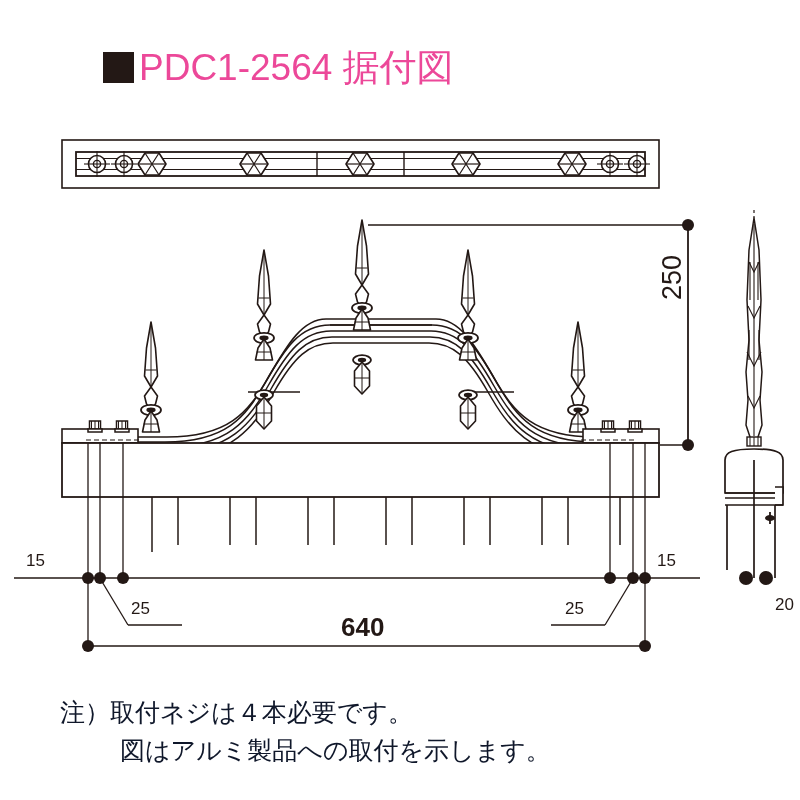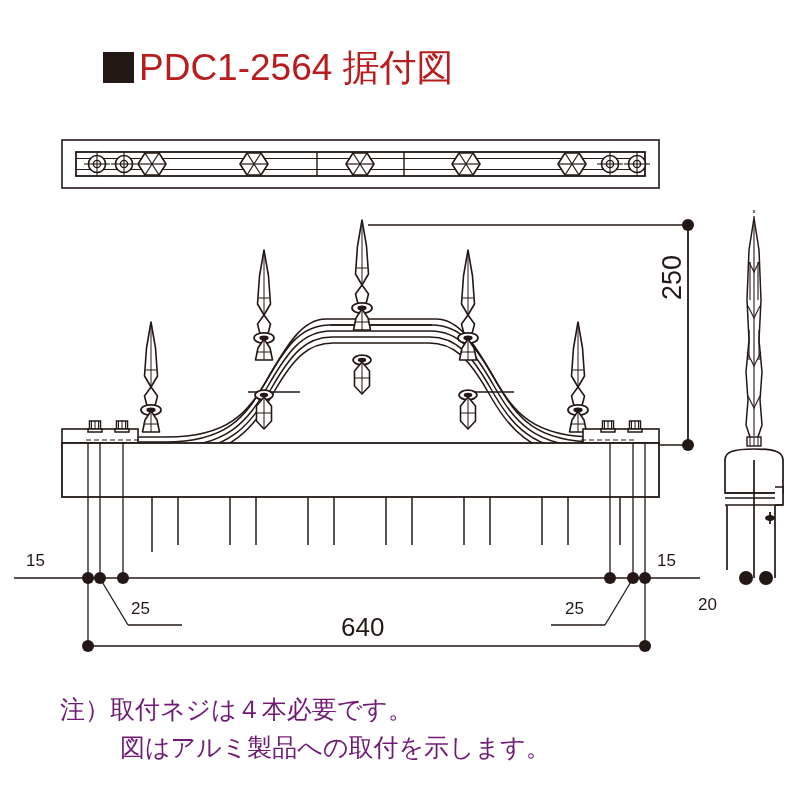--- a/index.html
+++ b/index.html
@@ -36,35 +36,34 @@
     width: 31px;
     height: 31px;
     background: #231815;
     display: inline-block;
     margin-right: 5px;
   }
   .title-text {
     font-size: 37px;
     line-height: 1;
     letter-spacing: 0px;
-    color: #b91c1c;
+    color: #ec4899;
     font-weight: 400;
     white-space: nowrap;
   }
 
   
   .notes {
     position: absolute;
     left: 60px;
     top: 693px;
     font-size: 25px;
     line-height: 38px;
-    color: #701a75;
+    color: #0f172a;
     white-space: nowrap;
-    font-family: Liberation Mono, monospace;
   }
   .notes .note-line-2 { padding-left: 60px; text-align: center; }
 
   
   .dim {
     position: absolute;
     font-size: 17px;
     line-height: 1;
     color: #231815;
     white-space: nowrap;
@@ -73,22 +72,22 @@
     left: 659px;
     top: 300px;
     transform: rotate(-90deg);
     transform-origin: left top;
     font-size: 27px;
   }
   .dim-15-left  { left: 26px;  top: 552px; }
   .dim-15-right { left: 657px; top: 552px; }
   .dim-25-left  { left: 131px; top: 600px; }
   .dim-25-right { left: 565px; top: 600px; }
-  .dim-640      { left: 341px; top: 614px; font-size: 26px; }
-  .dim-20       { left: 698px; top: 596px; }
+  .dim-640      { left: 341px; top: 614px; font-size: 26px; font-weight: bold; }
+  .dim-20       { left: 775px; top: 596px; }
 
   svg { position: absolute; left: 0; top: 0; display:block; }
 </style>
 </head>
 <body>
 
 <div id="sheet">
 
   <div class="title-row">
     <span class="title-marker"></span>

